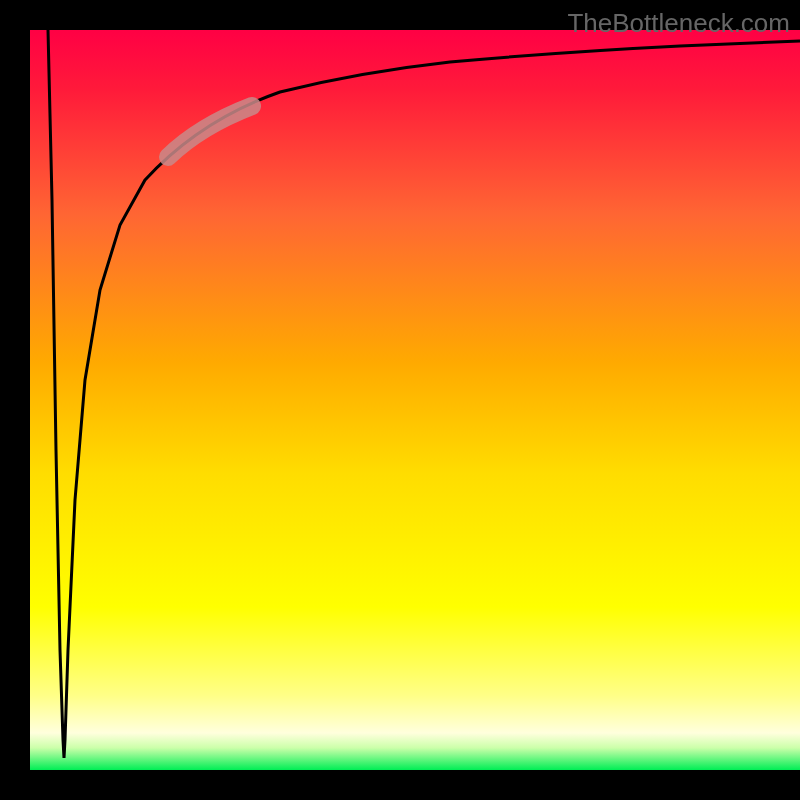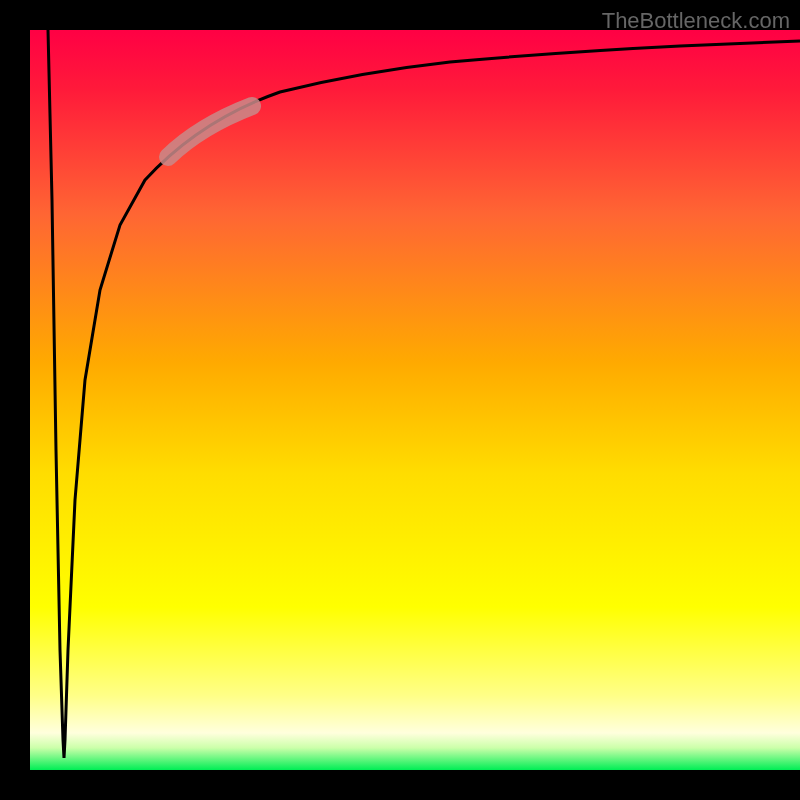--- a/index.html
+++ b/index.html
@@ -14,21 +14,21 @@
     .chart-container {
       position: relative;
       width: 800px;
       height: 800px;
     }
     .watermark {
       position: absolute;
       top: 8px;
       right: 10px;
       color: #666;
-      font-size: 22px;
+      font-size: 26px;
       z-index: 10;
     }
     svg {
       display: block;
     }
   </style>
 </head>
 <body>
 
 <div class="chart-container">

